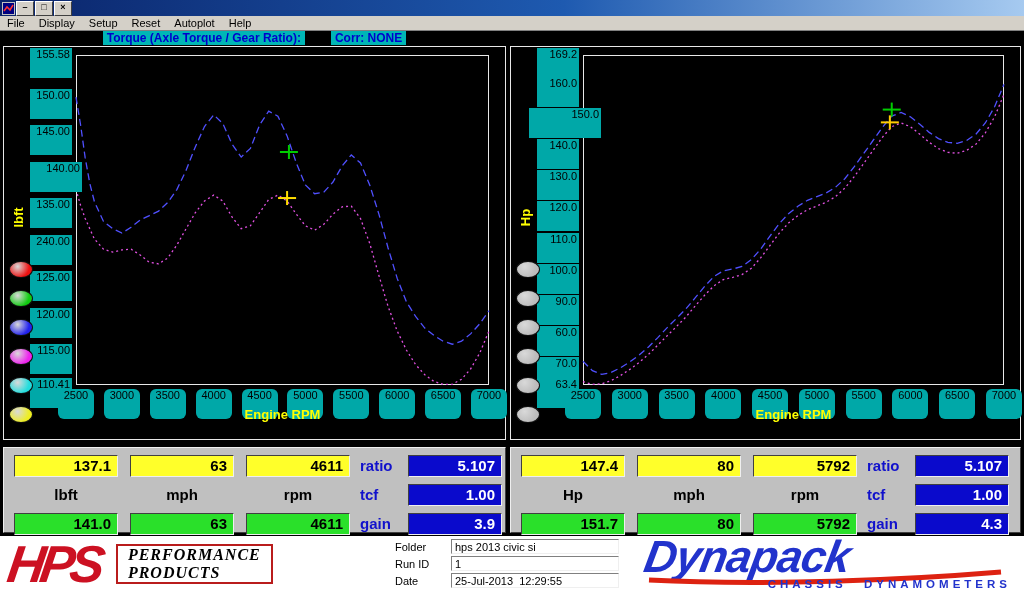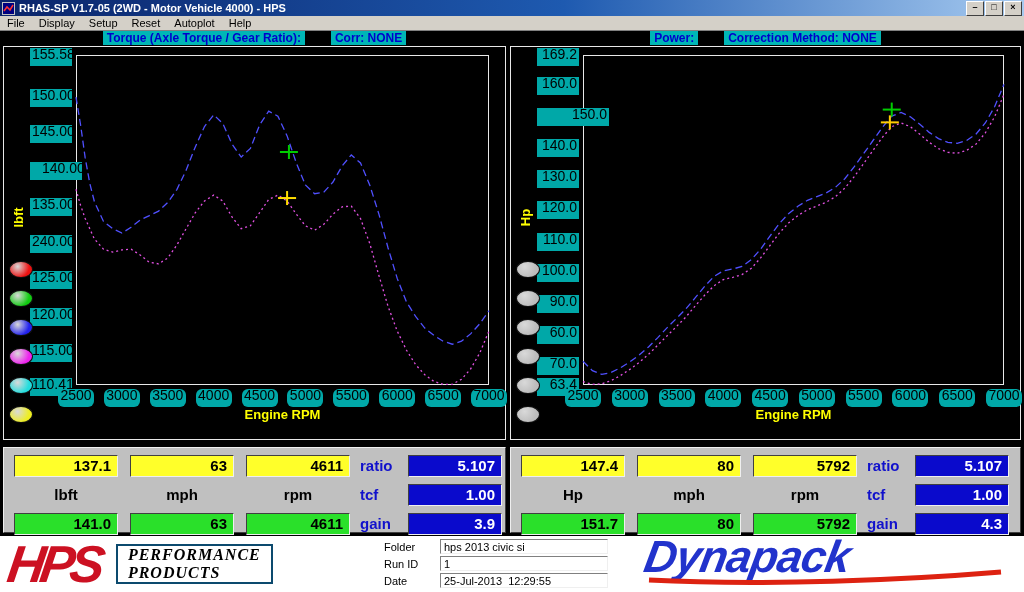--- a/index.html
+++ b/index.html
@@ -23,22 +23,22 @@
   .menu-item{padding:0 7px;height:15px;line-height:15px;}
 
   
   #charts{position:absolute;left:0;top:31px;width:1024px;height:413px;background:#000;}
   .chart-title-row{position:absolute;top:0;height:14px;display:flex;
     justify-content:center;gap:26px;align-items:center;}
   .ctitle{background:#00b6b6;color:#0000cc;font-weight:bold;font-size:12px;
     line-height:14px;padding:0 4px;white-space:nowrap;}
   .chart-panel{position:absolute;top:15px;height:394px;background:#000;
     border:1px solid #e8e8e8;box-sizing:border-box;}
-  .tick{position:absolute;background:#00a8a8;color:#000;font-size:14px;
-    height:18px;line-height:13px;}
+  .tick{position:absolute;background:#00a8a8;color:#000;font-size:11px;
+    height:30px;line-height:13px;}
   .tick-y{text-align:right;padding:0 2px;}
   .tick-x{text-align:center;border-radius:6px;}
   .axis-ylab{position:absolute;color:#ffff00;font-weight:bold;font-size:13px;
     transform:rotate(-90deg);text-align:center;}
   .axis-xlab{position:absolute;color:#ffff00;font-weight:bold;font-size:13px;text-align:center;}
   .oval{position:absolute;width:22px;height:15px;border-radius:50%;border:1px solid #111;}
 
   
   #readouts{position:absolute;left:0;top:444px;width:1024px;height:92px;background:#000;}
   .readout-panel{position:absolute;top:3px;height:86px;background:#c0c0c0;
@@ -55,24 +55,24 @@
     line-height:22px;}
   .c1{left:10px;width:104px}.c2{left:126px;width:104px}.c3{left:242px;width:104px}
   .lab{left:356px;width:46px}.blu{left:404px;width:94px}
   .r1{top:7px}.r2{top:36px}.r3{top:65px}
 
   
   #footer{position:absolute;left:0;top:536px;width:1024px;height:56px;background:#fff;}
   #hps-logo{position:absolute;left:8px;top:0px;height:56px;display:flex;align-items:center;}
   #hps-text{font-size:52px;font-weight:900;font-style:italic;color:#cc1122;
     letter-spacing:-5px;transform:skewX(-8deg);line-height:50px;}
-  #hps-box{margin-left:16px;border:2px solid #0c4a6e;padding:0 10px;background:#fff;}
+  #hps-box{margin-left:16px;border:2px solid #b91c1c;padding:0 10px;background:#fff;}
   #hps-box div{font-size:16px;font-weight:900;font-style:italic;color:#000;line-height:18px;
     font-family:"Liberation Serif",serif;letter-spacing:1px;}
-  #run-form{position:absolute;left:384px;top:2px;width:240px;}
+  #run-form{position:absolute;left:395px;top:2px;width:240px;}
   .form-row{display:flex;align-items:center;height:17px;}
   .form-label{width:50px;text-align:left;font-size:11px;color:#000;margin-right:6px;}
   .form-input{width:160px;height:13px;font-size:11px;background:#fff;color:#000;
     border:1px solid;border-color:#808080 #efefef #efefef #808080;padding:0 3px;
     font-family:"Liberation Sans",sans-serif;}
   #dynapack{position:absolute;left:645px;top:0px;width:372px;height:56px;}
   #dynapack-text{font-size:45px;font-weight:900;font-style:italic;color:#2233cc;
     transform:skewX(-10deg);line-height:42px;letter-spacing:-1px;}
   #dynapack-sub{position:absolute;right:6px;top:42px;font-size:11.5px;font-weight:bold;
     color:#2233cc;letter-spacing:4px;word-spacing:10px;}
@@ -80,42 +80,37 @@
 </style>
 </head>
 <body>
 
 <div id="titlebar">
   <svg id="appicon" viewBox="0 0 13 13">
     <rect x="0" y="0" width="13" height="13" fill="#c0c0c0"></rect>
     <rect x="1" y="1" width="11" height="11" fill="#000080"></rect>
     <polyline points="2,9 5,5 8,8 11,3" stroke="#ff3333" stroke-width="1.5" fill="none"></polyline>
   </svg>
-  <span class="title">RHAS-SP V1.7-05   (2WD - Motor Vehicle 4000) - HPS</span>
   <span class="winbtn">–</span>
   <span class="winbtn">□</span>
   <span class="winbtn">×</span>
 </div>
 <div id="menubar">
     <span class="menu-item">File</span>
     <span class="menu-item">Display</span>
     <span class="menu-item">Setup</span>
     <span class="menu-item">Reset</span>
     <span class="menu-item">Autoplot</span>
     <span class="menu-item">Help</span>
   </div>
 
 <div id="charts">
   <div class="chart-title-row" style="left:3px;width:503px;">
     <span class="ctitle">Torque (Axle Torque / Gear Ratio):</span>
     <span class="ctitle">Corr: NONE</span>
-  </div>
-  <div class="chart-title-row" style="left:510px;width:511px;">
-    <span class="ctitle">Power:</span>
-    <span class="ctitle">Correction Method: NONE</span>
   </div>
   <div class="chart-panel" id="panel0" style="left:3px;width:503px;">
       <svg width="413" height="330" style="position: absolute; left: 72px; top: 8px; overflow: visible;">
         <rect x="0.5" y="0.5" width="412" height="329" fill="none" stroke="#e8e8e8"></rect>
         <polyline points="0.0,42.2 4.6,70.0 9.2,102.9 13.8,128.4 18.4,146.7 27.5,166.4 36.7,173.7 45.9,178.1 55.1,172.3 64.2,165.0 73.4,160.6 82.6,156.2 91.8,147.4 101.0,134.3 110.1,115.3 119.3,91.9 128.5,71.5 137.7,59.8 146.8,68.5 156.0,89.0 165.2,102.1 174.4,93.4 183.6,70.0 192.7,56.1 201.9,61.2 211.1,80.9 220.3,108.0 229.4,129.9 238.6,138.7 247.8,137.2 257.0,127.0 266.2,110.9 275.3,99.9 284.5,108.0 293.7,129.9 302.9,159.1 312.0,192.7 321.2,223.4 330.4,246.8 339.6,261.4 348.8,273.1 357.9,280.4 367.1,286.2 376.3,289.2 385.5,286.2 394.6,278.9 403.8,268.7 413.0,255.6" fill="none" stroke="#5050ff" stroke-width="1.3" stroke-dasharray="7,4"></polyline>
         <polyline points="0.0,134.3 4.6,150.4 9.2,163.5 18.4,184.0 27.5,194.2 36.7,197.1 45.9,194.9 55.1,194.2 64.2,200.0 73.4,207.3 82.6,208.8 91.8,203.0 101.0,189.8 110.1,173.7 119.3,157.7 128.5,146.0 137.7,140.1 146.8,146.0 156.0,162.0 165.2,173.7 174.4,170.8 183.6,157.7 192.7,144.5 201.9,140.1 211.1,146.0 220.3,159.1 229.4,170.8 238.6,175.2 247.8,169.3 257.0,159.1 266.2,151.8 275.3,151.1 284.5,163.5 293.7,188.3 302.9,220.5 312.0,251.2 321.2,276.0 330.4,295.0 339.6,309.6 348.8,319.8 357.9,326.4 367.1,329.3 376.3,329.3 385.5,324.2 394.6,314.0 403.8,297.9 413.0,276.0" fill="none" stroke="#e050e0" stroke-width="1.3" stroke-dasharray="2,3"></polyline>
         <g>
           <line x1="203.92444444444445" y1="97.02014611467786" x2="221.92444444444445" y2="97.02014611467786" stroke="#00cc00" stroke-width="2"></line>
           <line x1="212.92444444444445" y1="90.02014611467786" x2="212.92444444444445" y2="104.02014611467786" stroke="#00cc00" stroke-width="2"></line>
         </g>
@@ -162,21 +157,21 @@
           <line x1="299.7333333333333" y1="54.584120982986775" x2="317.7333333333333" y2="54.584120982986775" stroke="#00cc00" stroke-width="2"></line>
           <line x1="308.7333333333333" y1="47.584120982986775" x2="308.7333333333333" y2="61.584120982986775" stroke="#00cc00" stroke-width="2"></line>
         </g>
         <g>
           <line x1="297.8622222222222" y1="67.37240075614366" x2="315.8622222222222" y2="67.37240075614366" stroke="#ffcc00" stroke-width="2"></line>
           <line x1="306.8622222222222" y1="60.37240075614366" x2="306.8622222222222" y2="74.37240075614366" stroke="#ffcc00" stroke-width="2"></line>
         </g>
       </svg>
       <div class="tick tick-y" style="left: 26px; width: 38px; top: 1px;">169.2</div>
       <div class="tick tick-y" style="left: 26px; width: 38px; top: 29.6957px;">160.0</div>
-      <div class="tick tick-y" style="left: 26px; width: 38px; top: 60.8866px; padding-left: 32px;">150.0</div>
+      <div class="tick tick-y" style="left: 18px; width: 38px; top: 60.8866px; padding-left: 32px;">150.0</div>
       <div class="tick tick-y" style="left: 26px; width: 38px; top: 92.0775px;">140.0</div>
       <div class="tick tick-y" style="left: 26px; width: 38px; top: 123.268px;">130.0</div>
       <div class="tick tick-y" style="left: 26px; width: 38px; top: 154.459px;">120.0</div>
       <div class="tick tick-y" style="left: 26px; width: 38px; top: 185.65px;">110.0</div>
       <div class="tick tick-y" style="left: 26px; width: 38px; top: 216.841px;">100.0</div>
       <div class="tick tick-y" style="left: 26px; width: 38px; top: 248.032px;">90.0</div>
       <div class="tick tick-y" style="left: 26px; width: 38px; top: 279.223px;">60.0</div>
       <div class="tick tick-y" style="left: 26px; width: 38px; top: 310.414px;">70.0</div>
       <div class="tick tick-y" style="left: 26px; width: 38px; top: 331px;">63.4</div>
       <div class="tick tick-x" style="width: 36px; left: 54px; top: 342px;">2500</div>
@@ -261,14 +256,15 @@
       <span class="form-label">Date</span>
       <input class="form-input" value="25-Jul-2013  12:29:55" style="">
     </div>
   </div>
 
   <div id="dynapack">
     <div id="dynapack-text">Dynapack</div>
     <svg id="dynapack-swoosh" width="360" height="16" viewBox="0 0 360 16">
       <path d="M4,11 C120,17 260,11 356,3" stroke="#dd2211" stroke-width="5" fill="none"></path>
     </svg>
+    <div id="dynapack-sub">CHASSIS  DYNAMOMETERS</div>
   </div>
 </div>
 
 </body></html>

